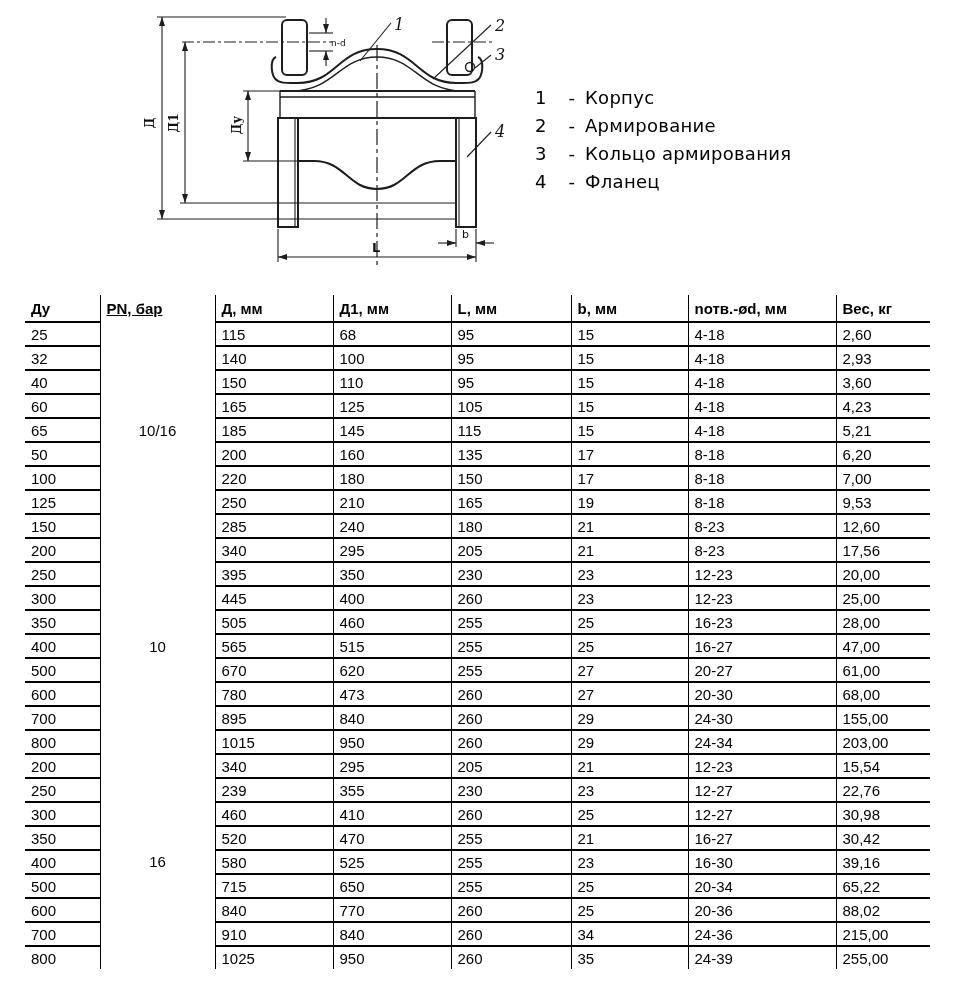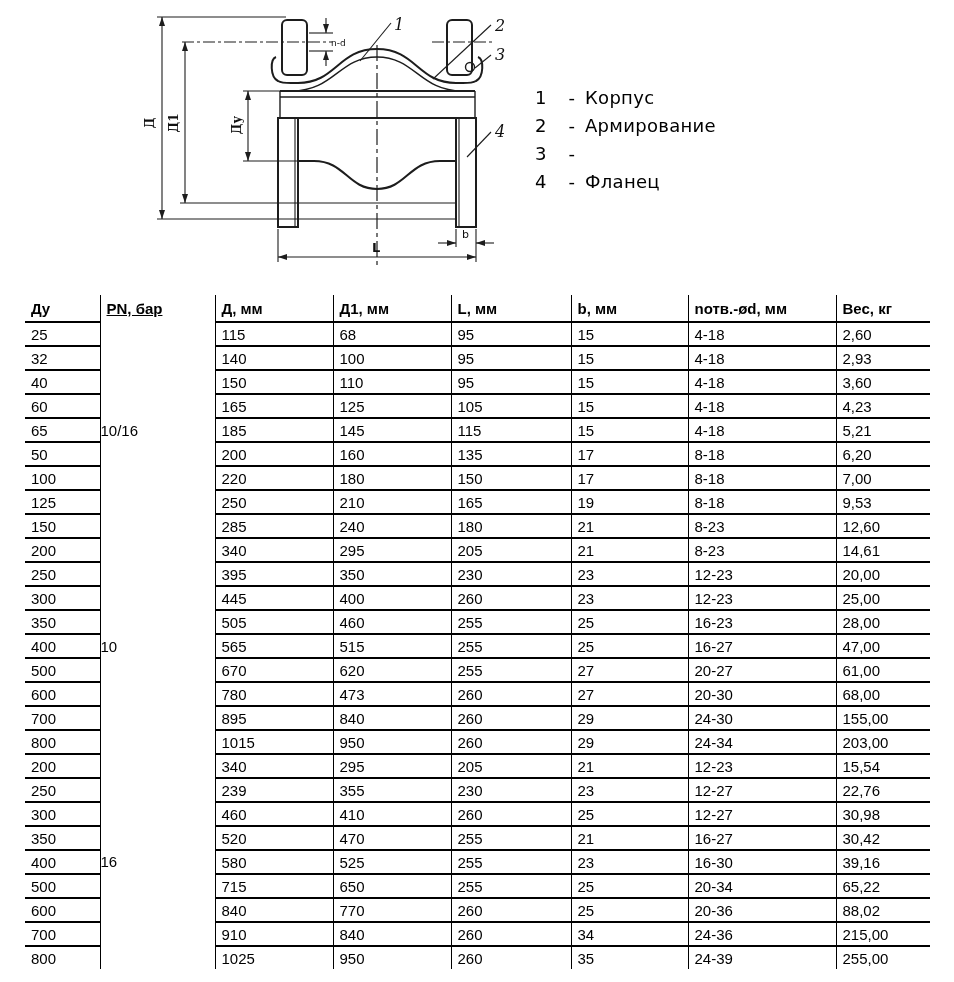--- a/index.html
+++ b/index.html
@@ -28,21 +28,21 @@
   
   .tablewrap{position:absolute;left:25px;top:295px;}
   table{border-collapse:collapse;table-layout:fixed;width:905px;
         font-family:"Liberation Sans",sans-serif;font-size:15px;}
   th,td{border-right:1.5px solid #000;padding:1px 2px 1px 6px;text-align:left;
         white-space:nowrap;overflow:hidden;height:20px;}
   th:last-child,td:last-child{border-right:none;}
   th{border-bottom:2px solid #000;font-weight:bold;height:24px;vertical-align:middle;}
   th.pn-h{border-bottom:none;text-decoration:underline;}
   td{border-bottom:2px solid #000;}
-  td.pn{border-bottom:none;vertical-align:middle;padding:0;}
+  td.pn{border-bottom:none;text-align:center;vertical-align:middle;padding:0;}
   tbody:last-of-type tr:last-child td{border-bottom:none;}
 </style>
 </head>
 <body>
 
 <div class="page">
 
   <svg class="drawing" width="380" height="270" viewBox="0 0 380 270">
     <defs>
       <marker id="ar" markerWidth="10" markerHeight="8" refX="9" refY="3" orient="auto-start-reverse" markerUnits="userSpaceOnUse">
@@ -152,20 +152,21 @@
       <span class="legend-label">Корпус</span>
     </div>
     <div class="legend-row">
       <span class="legend-num">2</span>
       <span class="legend-dash">-</span>
       <span class="legend-label">Армирование</span>
     </div>
     <div class="legend-row">
       <span class="legend-num">3</span>
       <span class="legend-dash">-</span>
+      <span class="legend-label">Кольцо  армирования</span>
     </div>
     <div class="legend-row">
       <span class="legend-num">4</span>
       <span class="legend-dash">-</span>
       <span class="legend-label">Фланец</span>
     </div>
   </div>
 
   <div class="tablewrap">
     <table>
@@ -277,21 +278,21 @@
         </tbody>
         <tbody>
           <tr>
             <td>200</td>
             <td class="pn" rowspan="9">10</td>
             <td>340</td>
             <td>295</td>
             <td>205</td>
             <td>21</td>
             <td>8-23</td>
-            <td>14,61</td>
+            <td>17,56</td>
           </tr>
           <tr>
             <td>250</td>
             <td>395</td>
             <td>350</td>
             <td>230</td>
             <td>23</td>
             <td>12-23</td>
             <td>20,00</td>
           </tr>

